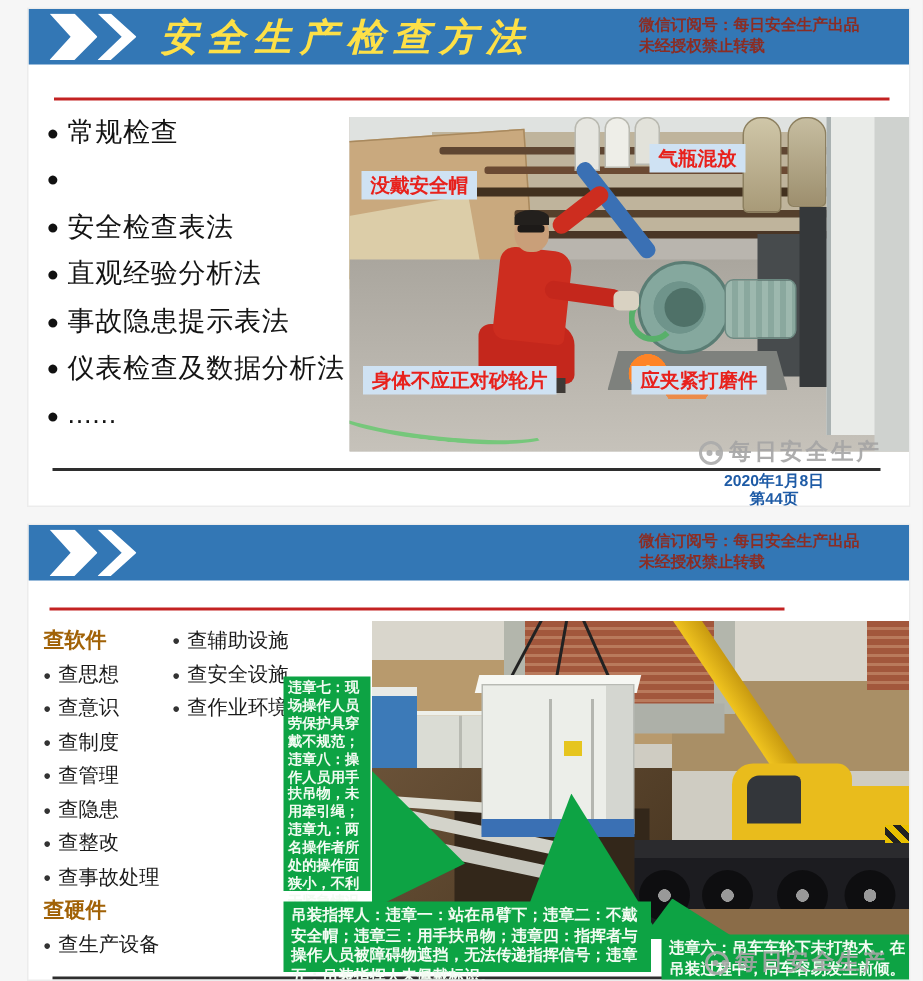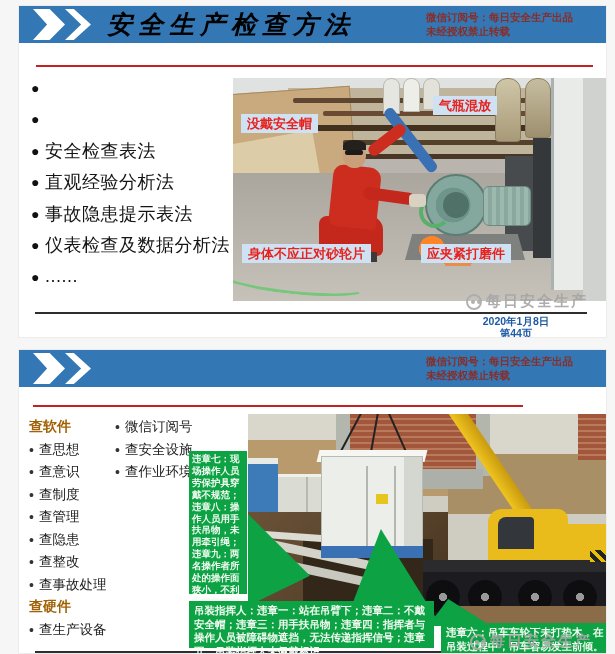--- a/index.html
+++ b/index.html
@@ -9,21 +9,21 @@
   .slide1 { top:5px; height:333px; }
   .slide2 { top:349px; height:305px; }
 
   
   .bar { position:absolute; left:0; top:0; width:100%; height:37px; background:#3377b5; }
   .chev { position:absolute; background:#ffffff; top:3px; height:31px; }
   .chev-a { left:14px; width:32px; clip-path:polygon(0 0,52% 0,100% 50%,52% 100%,0 100%,44% 50%); }
   .chev-b { left:46px; width:26px; clip-path:polygon(0 0,34% 0,100% 50%,34% 100%,0 100%,62% 50%); }
   .s-title { position:absolute; left:88px; top:0; height:37px; line-height:37px;
     font-family:"DejaVu Serif","Liberation Serif",serif; font-size:25px; font-weight:700;
-    font-style:italic; letter-spacing:6px; color:#000000; white-space:nowrap; }
+    font-style:italic; letter-spacing:6px; color:#fde047; white-space:nowrap; }
   .note { position:absolute; right:8px; top:4px; width:172px; font-size:10.5px; line-height:14px;
     color:#8b2d24; font-weight:700; }
 
   .redline { position:absolute; height:2px; background:#c32222; }
   .blackline { position:absolute; height:2px; background:#2e2e2e; }
 
   
   .blist { position:absolute; left:12px; top:66px; }
   .b-row { display:flex; align-items:center; height:31.5px; font-size:18px; color:#141414;
     font-weight:500; letter-spacing:.5px; white-space:nowrap; }
@@ -73,20 +73,21 @@
       <div class="note">
         <div>微信订阅号：每日安全生产出品</div>
         <div>未经授权禁止转载</div>
       </div>
     </header>
     <div class="redline" style="left:17px; top:59px; width:557px;"></div>
 
     <div class="blist">
       <div class="b-row">
           <span class="blt">●</span>
+          <span>常规检查</span>
         </div>
       <div class="b-row">
           <span class="blt">●</span>
         </div>
       <div class="b-row">
           <span class="blt">●</span>
           <span>安全检查表法</span>
         </div>
       <div class="b-row">
           <span class="blt">●</span>
@@ -208,21 +209,21 @@
         </div>
       <div class="c-row red-h">查硬件</div>
       <div class="c-row">
           <span class="blt2">•</span>
           <span>查生产设备</span>
         </div>
     </div>
     <div class="col col2">
       <div class="c-row">
           <span class="blt2">•</span>
-          <span>微信订阅号</span>
+          <span>查辅助设施</span>
         </div>
       <div class="c-row">
           <span class="blt2">•</span>
           <span>查安全设施</span>
         </div>
       <div class="c-row">
           <span class="blt2">•</span>
           <span>查作业环境</span>
         </div>
     </div>

